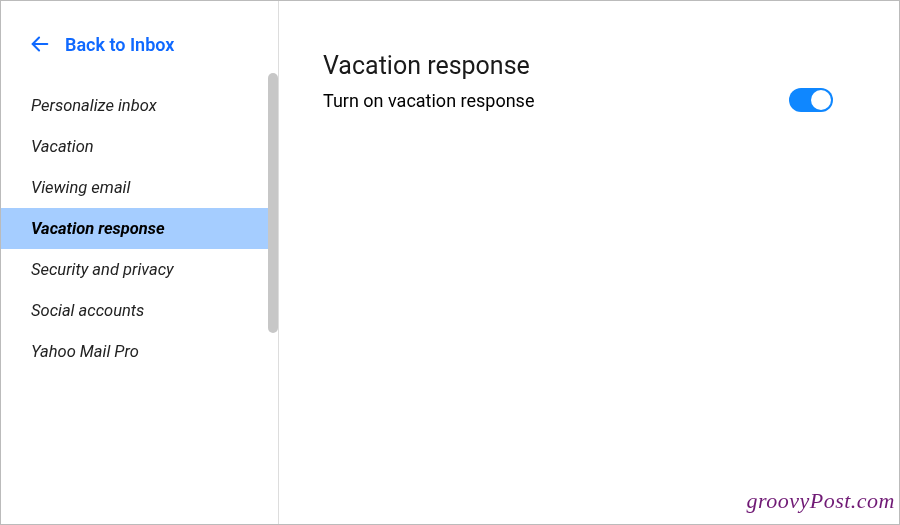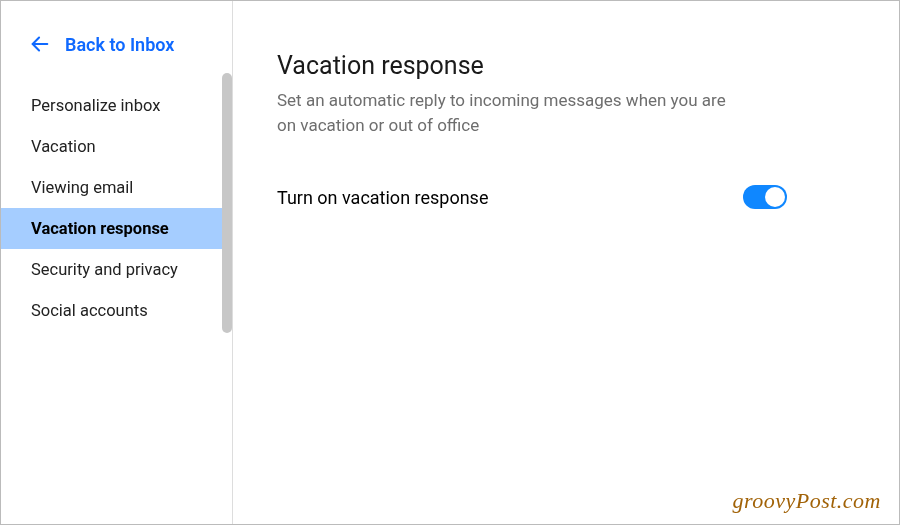--- a/index.html
+++ b/index.html
@@ -10,21 +10,21 @@
     body {
       font-family: -apple-system, BlinkMacSystemFont, "Segoe UI", Roboto, Helvetica, Arial, sans-serif;
       width: 900px;
       height: 525px;
       background: #fff;
       border: 1px solid #bbb;
       display: flex;
       overflow: hidden;
     }
     .sidebar {
-      width: 232px;
+      width: 278px;
       border-right: 1px solid #ddd;
       display: flex;
       flex-direction: column;
       padding-top: 8px;
       position: relative;
     }
     .back-link {
       display: flex;
       align-items: center;
       gap: 14px;
@@ -34,20 +34,21 @@
       padding: 24px 24px 24px 28px;
       cursor: pointer;
     }
     .back-arrow {
       display: inline-flex;
       align-items: center;
     }
     .nav-list {
       list-style: none;
       margin-top: 6px;
+      font-style: italic;
     }
     .nav-item {
       padding: 11px 24px 11px 30px;
       font-size: 16.5px;
       color: #222;
       cursor: pointer;
       font-weight: 400;
     }
     .nav-item.active {
       background: #a5cdff;
@@ -104,26 +105,26 @@
       position: absolute;
       right: 2px;
       top: 2px;
       width: 20px;
       height: 20px;
       background: #fff;
       border-radius: 50%;
     }
     .watermark {
       position: absolute;
-      right: 18px;
+      right: 4px;
       bottom: 10px;
       font-family: Georgia, 'Times New Roman', serif;
       font-style: italic;
       font-size: 22px;
-      color: #a16207;
+      color: #701a75;
       letter-spacing: 0.5px;
     }
   </style>
 </head>
 <body>
 
 <div class="sidebar">
   <div class="back-link">
     <span class="back-arrow">
       <svg width="22" height="22" viewBox="0 0 24 24" fill="none" stroke="#0f69ff" stroke-width="2.2" stroke-linecap="round" stroke-linejoin="round">
@@ -146,28 +147,30 @@
     </li>
     <li class="nav-item active">
       <span>Vacation response</span>
     </li>
     <li class="nav-item">
       <span>Security and privacy</span>
     </li>
     <li class="nav-item">
       <span>Social accounts</span>
     </li>
+    <li class="nav-item">
+      <span>Yahoo Mail Pro</span>
+    </li>
   </ul>
 
   <div class="scrollbar"></div>
 </div>
 
 <div class="main">
   <h1 class="page-title">Vacation response</h1>
-  <p class="page-desc">Set an automatic reply to incoming messages when you are on vacation or out of office</p>
 
   <div class="toggle-row">
     <span class="toggle-label">Turn on vacation response</span>
     <div class="toggle">
       <div class="toggle-knob"></div>
     </div>
   </div>
 
   <div class="watermark">groovyPost.com</div>
 </div>

